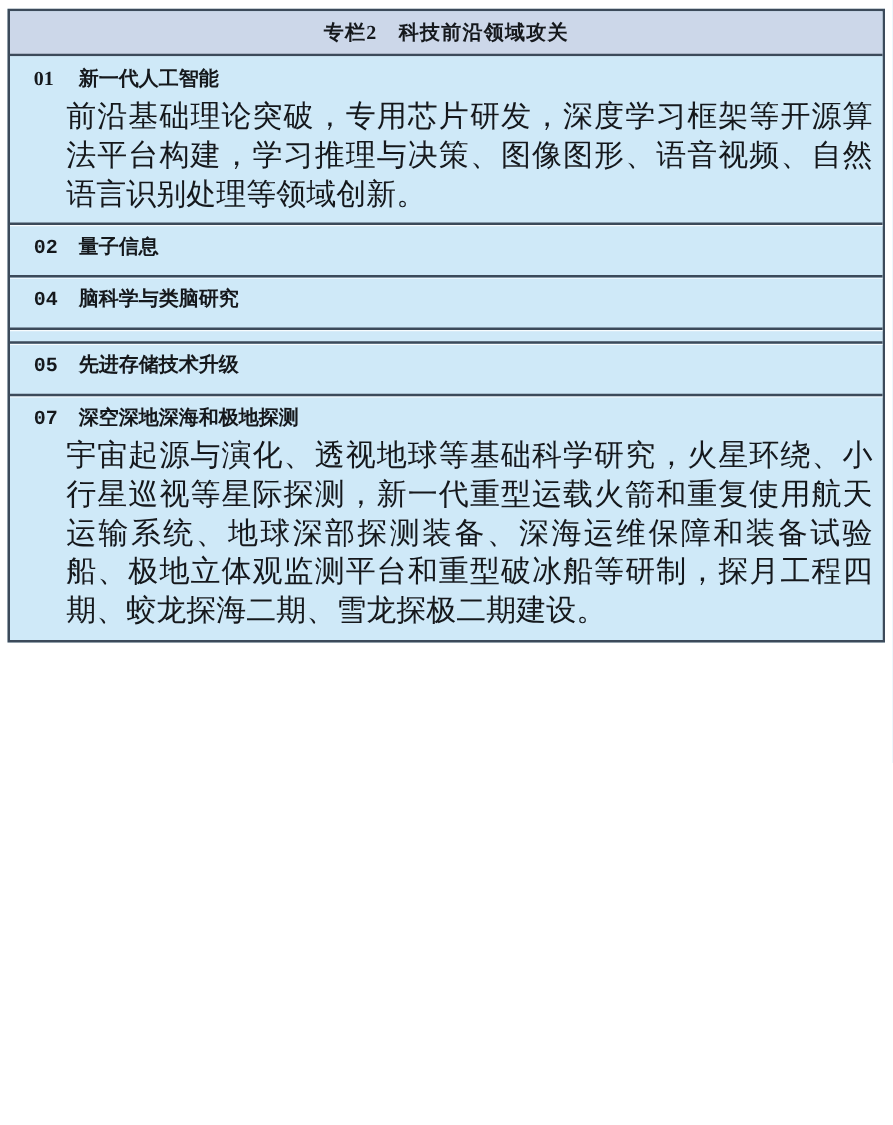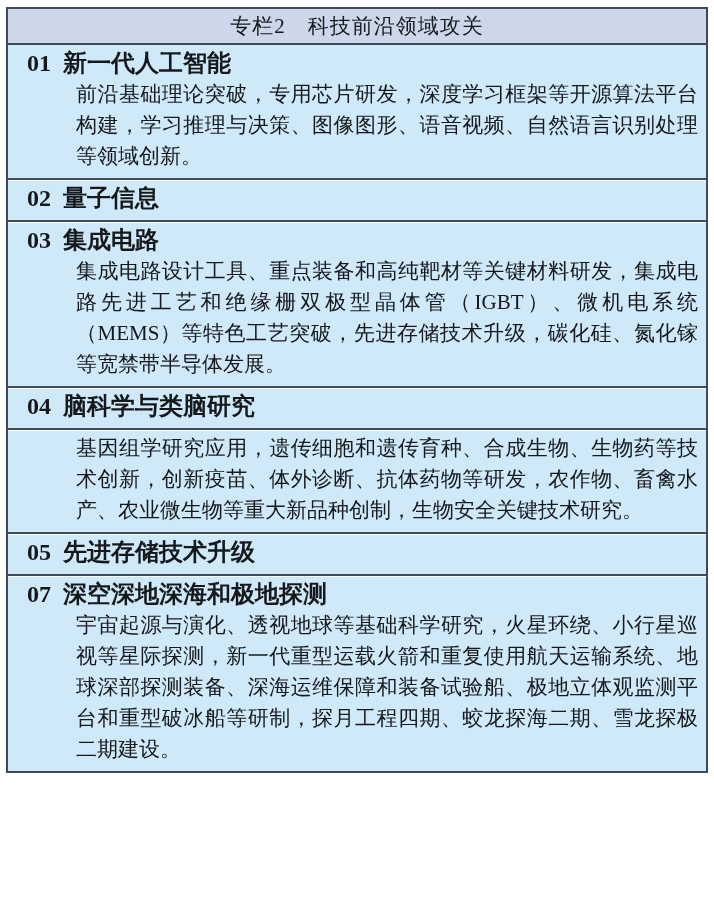--- a/index.html
+++ b/index.html
@@ -22,47 +22,48 @@
     background: #cfe9f8;
   }
   .tbl-header {
     background: #ccd7e9;
     border-bottom: 2px solid #3c4a5a;
     text-align: center;
     padding: 4px 0 3px 0;
   }
   .tbl-title {
     margin: 0;
-    font-size: 21px;
+    font-size: 16px;
     line-height: 27px;
-    font-weight: normal;
+    font-weight: bold;
     letter-spacing: 1px;
   }
   .row {
     background: #cfe9f8;
     padding: 3px 0 6px 0;
   }
   .row + .row {
     border-top: 2px solid #3c4a5a;
     box-shadow: inset 0 1px 0 rgba(255,255,255,0.85);
+    font-family: Liberation Mono, monospace;
   }
   .row-head {
-    font-size: 24px;
+    font-size: 16px;
     line-height: 31px;
     font-weight: bold;
     padding-left: 19px;
   }
   .row-num {
     display: inline-block;
     width: 36px;
     font-weight: bold;
   }
   .row-body {
-    margin: 0 8px 0 68px;
-    font-size: 21px;
+    margin: 0 8px 0 45px;
+    font-size: 24px;
     line-height: 31px;
     text-align: justify;
     text-justify: inter-ideograph;
   }
 </style>
 </head>
 <body>
 
 <div class="page">
   <div class="tbl">
@@ -77,35 +78,28 @@
       </div>
       <p class="row-body">前沿基础理论突破，专用芯片研发，深度学习框架等开源算法平台构建，学习推理与决策、图像图形、语音视频、自然语言识别处理等领域创新。</p>
     </section>
 
     <section class="row">
       <div class="row-head">
         <span class="row-num">02</span><span class="row-ttl">量子信息</span>
       </div>
     </section>
 
-    <section class="row">
-      <div class="row-head">
-        <span class="row-num">03</span><span class="row-ttl">集成电路</span>
-      </div>
-      <p class="row-body">集成电路设计工具、重点装备和高纯靶材等关键材料研发，集成电路先进工艺和绝缘栅双极型晶体管（IGBT）、微机电系统（MEMS）等特色工艺突破，先进存储技术升级，碳化硅、氮化镓等宽禁带半导体发展。</p>
-    </section>
 
     <section class="row">
       <div class="row-head">
         <span class="row-num">04</span><span class="row-ttl">脑科学与类脑研究</span>
       </div>
     </section>
 
     <section class="row">
-      <p class="row-body">基因组学研究应用，遗传细胞和遗传育种、合成生物、生物药等技术创新，创新疫苗、体外诊断、抗体药物等研发，农作物、畜禽水产、农业微生物等重大新品种创制，生物安全关键技术研究。</p>
     </section>
 
     <section class="row">
       <div class="row-head">
         <span class="row-num">05</span><span class="row-ttl">先进存储技术升级</span>
       </div>
     </section>
 
     <section class="row">
       <div class="row-head">

